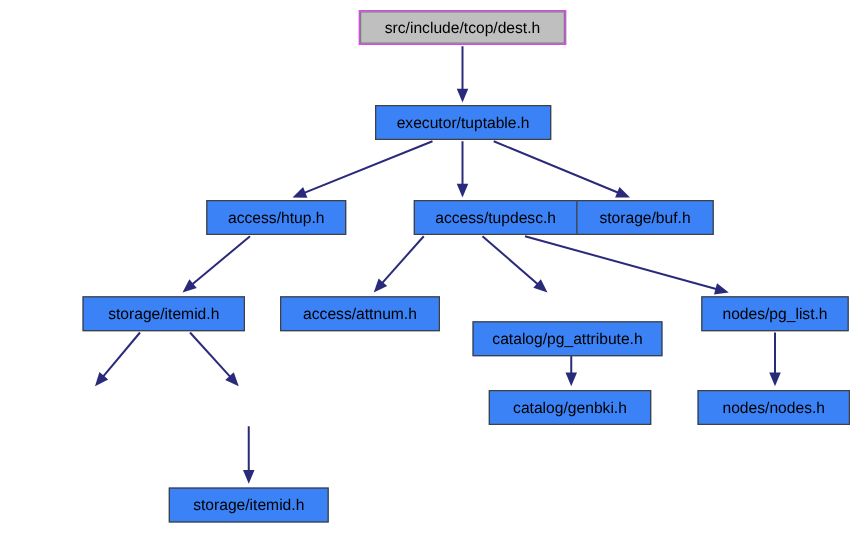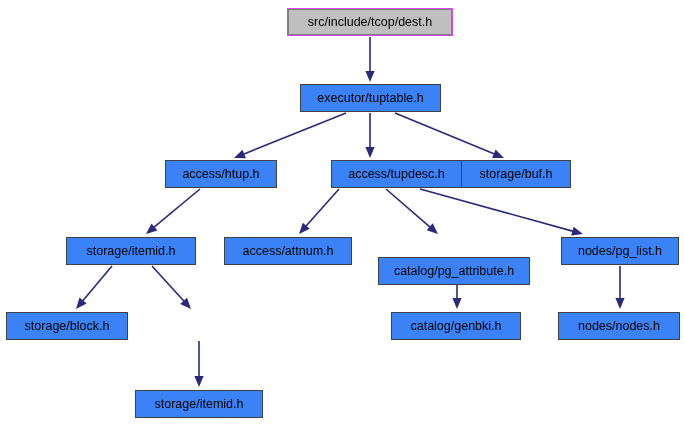--- a/index.html
+++ b/index.html
@@ -103,17 +103,16 @@
     </svg>
 <div class="node root" style="left: 287px; top: 8px; width: 166px;">src/include/tcop/dest.h</div>
     <div class="node" style="left: 300px; top: 84px; width: 141px;">executor/tuptable.h</div>
     <div class="node" style="left: 165px; top: 160px; width: 112px;">access/htup.h</div>
     <div class="node" style="left: 303px; top: 160px; width: 131px; margin-left: 28px;">access/tupdesc.h</div>
     <div class="node" style="left: 461px; top: 160px; width: 110px;">storage/buf.h</div>
     <div class="node" style="left: 66px; top: 237px; width: 130px;">storage/itemid.h</div>
     <div class="node" style="left: 224px; top: 237px; width: 128px;">access/attnum.h</div>
     <div class="node" style="left: 378px; top: 237px; width: 152px; margin-top: 20px;">catalog/pg_attribute.h</div>
     <div class="node" style="left: 561px; top: 237px; width: 118px;">nodes/pg_list.h</div>
-    <div class="node" style="left: 6px; top: 312px; width: 122px;">storage/block.h</div>
     <div class="node" style="left: 391px; top: 312px; width: 130px;">catalog/genbki.h</div>
     <div class="node" style="left: 558px; top: 312px; width: 122px;">nodes/nodes.h</div>
     <div class="node" style="left: 135px; top: 390px; width: 128px;">storage/itemid.h</div>
   </div>
 
 </body></html>

